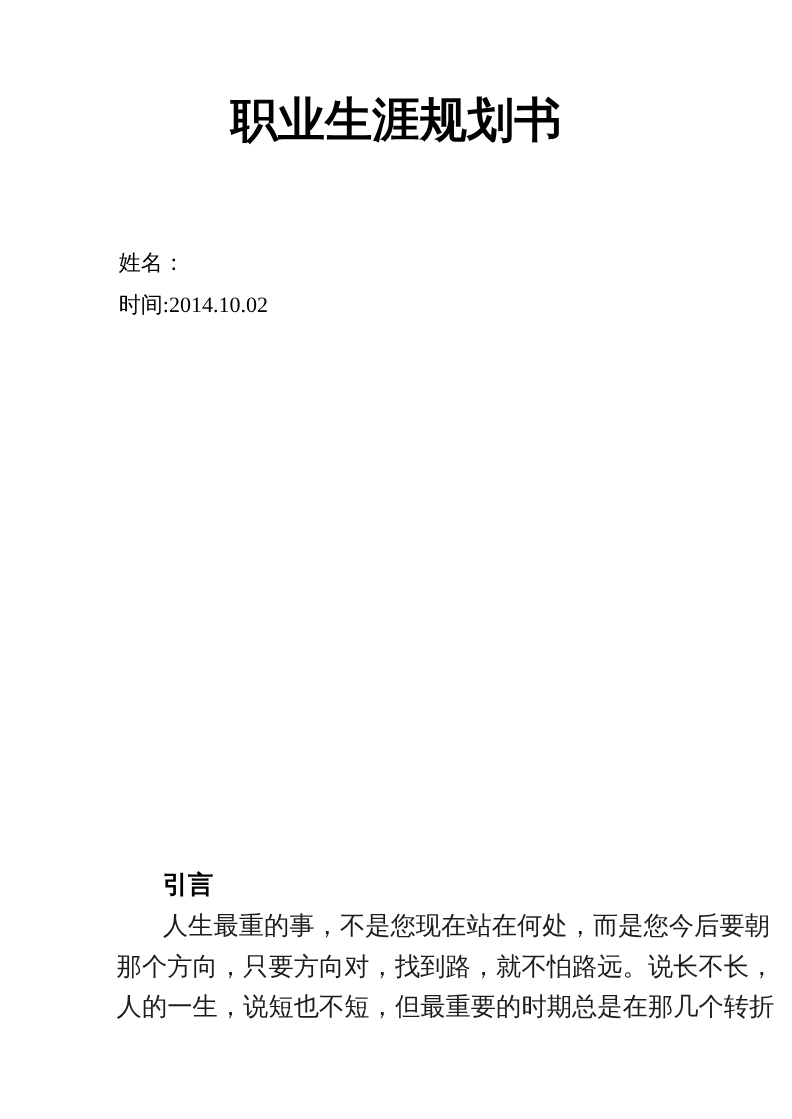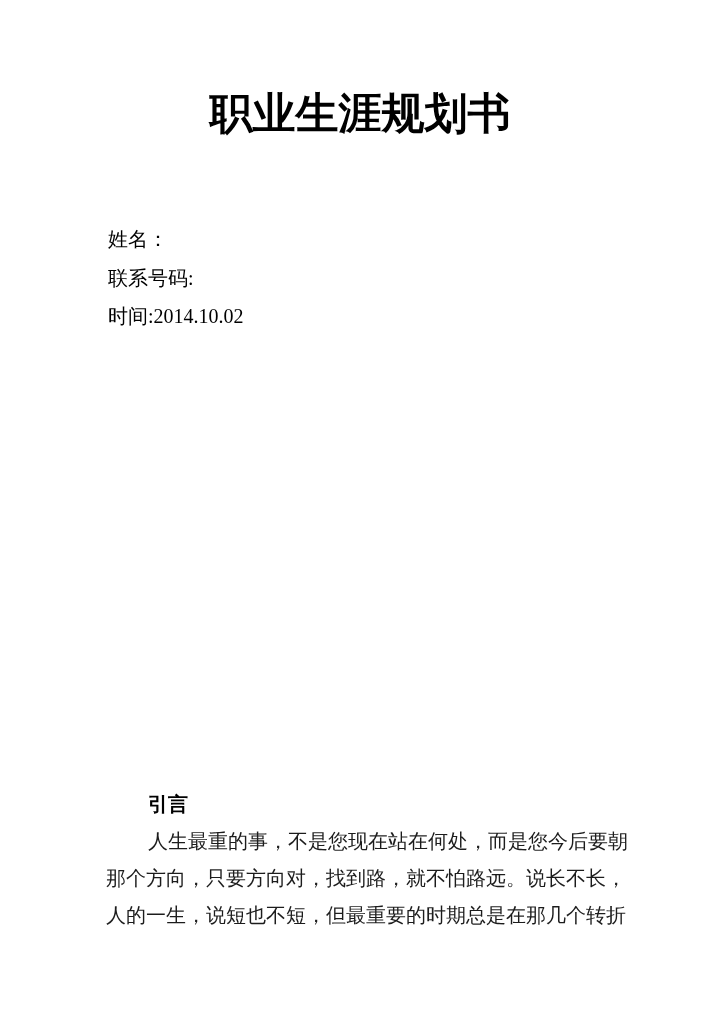--- a/index.html
+++ b/index.html
@@ -15,21 +15,21 @@
     overflow: hidden;
     font-family: "Liberation Serif", "DejaVu Serif", serif;
     color: #000000;
   }
   .doc-title {
     position: absolute;
     top: 88px;
     left: 0;
     width: 720px;
     text-align: center;
-    font-family: Liberation Sans, sans-serif;
+    font-family: Liberation Mono, monospace;
     font-size: 43px;
     font-weight: bold;
     line-height: 50px;
     letter-spacing: 0px;
     color: #000000;
     white-space: nowrap;
   }
   .info-fields {
     position: absolute;
     left: 108px;
@@ -41,21 +41,21 @@
   }
   .info-field-row {
     white-space: nowrap;
   }
   .intro-section {
     position: absolute;
     left: 106px;
     top: 786px;
     width: 512px;
     font-family: "Liberation Sans", "DejaVu Sans", sans-serif;
-    font-size: 20px;
+    font-size: 23px;
     line-height: 37px;
     color: #1c1c1c;
   }
   .section-heading {
     padding-left: 42px;
     font-weight: bold;
     color: #000000;
     white-space: nowrap;
   }
   .para-line {
@@ -72,23 +72,20 @@
 
 <div class="page">
 
   <div class="doc-title">职业生涯规划书</div>
 
   <div class="info-fields">
     <div class="info-field-row">
       <span>姓名：</span><span></span>
     </div>
     <div class="info-field-row">
-      <span>联系号码:</span><span></span>
-    </div>
-    <div class="info-field-row">
       <span>时间:</span><span>2014.10.02</span>
     </div>
   </div>
 
   <div class="intro-section">
     <div class="section-heading">引言</div>
     <div class="para-line first">人生最重的事，不是您现在站在何处，而是您今后要朝</div>
     <div class="para-line">那个方向，只要方向对，找到路，就不怕路远。说长不长，</div>
     <div class="para-line">人的一生，说短也不短，但最重要的时期总是在那几个转折</div>
   </div>

